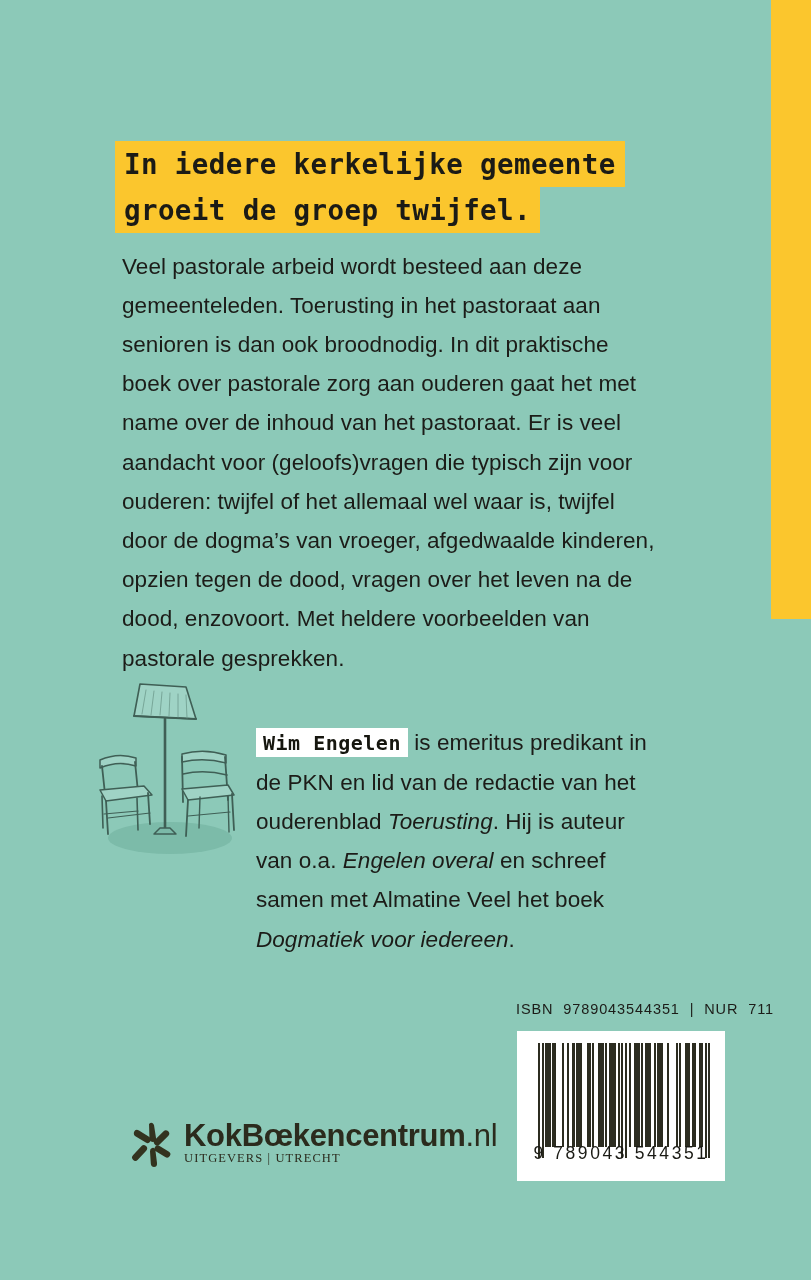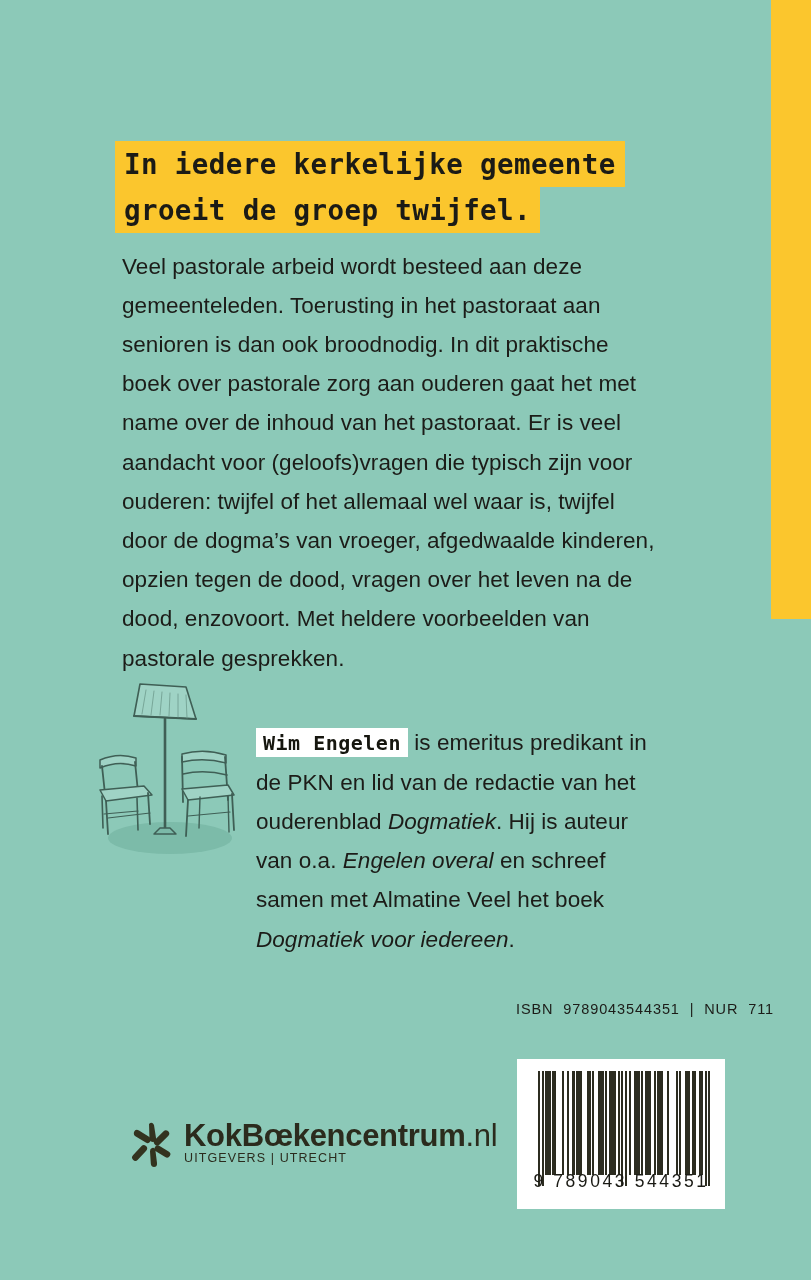--- a/index.html
+++ b/index.html
@@ -104,21 +104,20 @@
     letter-spacing: 0.9px;
     white-space: pre;
   }
   .barcode-box {
     position: absolute;
     left: 517px;
     top: 1031px;
     width: 208px;
     height: 150px;
     background: #ffffff;
-    margin-top: 28px;
   }
   .barcode-inner {
     position: absolute;
     left: 21px;
     top: 12px;
     width: 172px;
     height: 104px;
   }
   .bc-bar {
     position: absolute;
@@ -155,20 +154,21 @@
     line-height: 26px;
     white-space: pre;
   }
   .pub-name .tld { font-weight: normal; }
   .pub-sub {
     font-size: 12.5px;
     letter-spacing: 1.1px;
     line-height: 16px;
     margin-top: 1px;
     white-space: pre;
+    font-family: Liberation Serif, serif;
   }
 </style>
 </head>
 <body>
 
 <div id="cover">
 
   <div class="spine-strip"></div>
 
   <div class="headline">
@@ -211,21 +211,21 @@
         <path d="M106 138 L104 174" stroke="#3f5f55" stroke-width="1.8"></path>
         <path d="M150 132 L152 168" stroke="#3f5f55" stroke-width="1.8"></path>
         <path d="M118 135 L117 166" stroke="#3f5f55" stroke-width="1.4"></path>
         <path d="M146 134 L147 170" stroke="#3f5f55" stroke-width="1.4"></path>
         <path d="M106 154 L148 150" stroke="#3f5f55" stroke-width="1.2"></path>
       </g>
     </svg>
   </div>
 
   <p class="bio">
-    <span class="author-chip">Wim Engelen</span><span> is emeritus predikant in de PKN en lid van de redactie van het ouderenblad </span><em>Dogmatiek</em><span>.  Hij is auteur van o.a. </span><em>Engelen overal</em><span> en schreef samen met Almatine Veel het boek </span><em>Dogmatiek voor iedereen</em><span>.</span>
+    <span class="author-chip">Wim Engelen</span><span> is emeritus predikant in de PKN en lid van de redactie van het ouderenblad </span><em>Toerusting</em><span>.  Hij is auteur van o.a. </span><em>Engelen overal</em><span> en schreef samen met Almatine Veel het boek </span><em>Dogmatiek voor iedereen</em><span>.</span>
   </p>
 
   <div class="isbn-line">ISBN  9789043544351  |  NUR  711</div>
 
   <div class="barcode-box">
     <div class="barcode-inner" id="barcode-bars">
         <i class="bc-bar" style="left:0.000px;width:2.161px;height:115px;"></i>
         <i class="bc-bar" style="left:3.621px;width:2.161px;height:115px;"></i>
         <i class="bc-bar" style="left:7.242px;width:2.161px;height:104px;"></i>
         <i class="bc-bar" style="left:9.053px;width:2.161px;height:104px;"></i>

